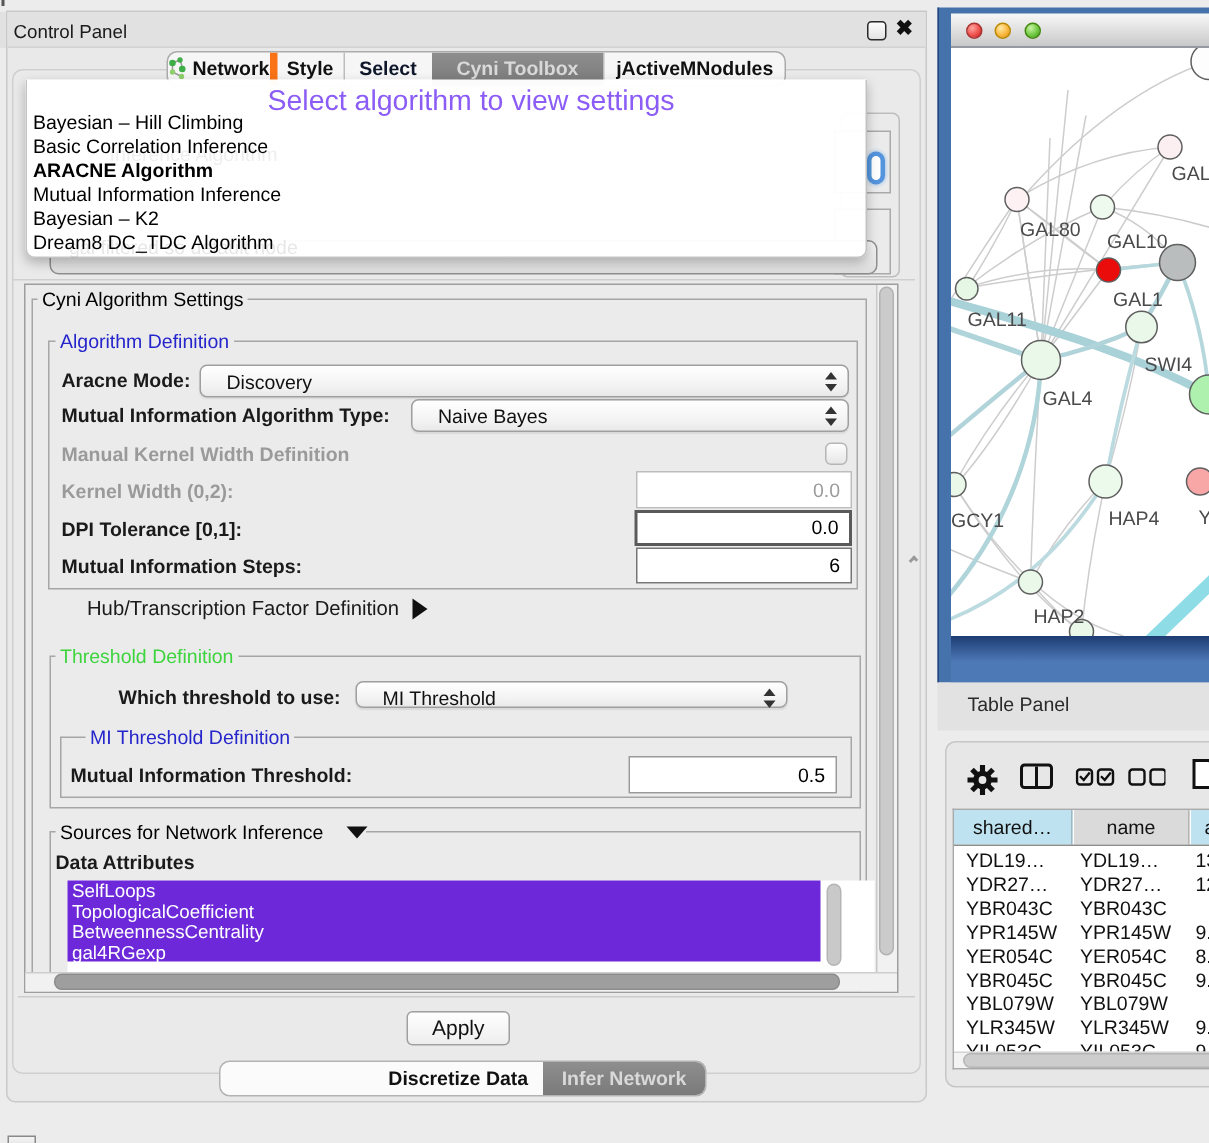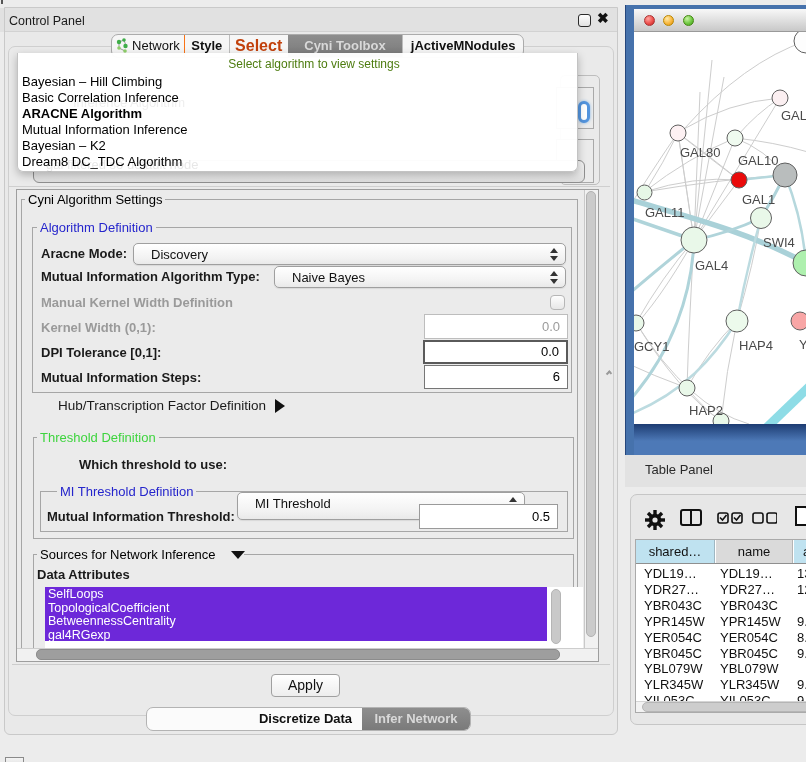--- a/index.html
+++ b/index.html
@@ -26,32 +26,32 @@
 <div id="cp" class="abs" style="left:4px;top:7px;width:614px;height:728px;background:#e9e9e9;border:1px solid #c9c9c9;border-radius:0 0 6px 6px;">
 
   <div class="abs" style="left:0;top:0;width:612px;height:24px;background:#e1e1e1;border-bottom:1px solid #d2d2d2;"></div>
   <div class="lbl" style="left:4px;top:6px;font-size:12.5px;">Control Panel</div>
   <div class="abs" style="left:573px;top:6px;width:13px;height:13px;border:1.5px solid #2a2a2a;border-radius:3px;background:linear-gradient(#fdfdfd,#e2e2e2);"></div>
   <div class="abs" style="left:592px;top:2px;font-size:14px;font-weight:bold;color:#111;">✖</div>
 
   <div class="abs" style="left:3px;top:38px;width:606px;height:670px;background:#eaeaea;border:1px solid #cfcfcf;border-radius:7px;"></div>
 
   <div class="abs" style="left:106px;top:26px;width:413px;height:24px;background:#f6f6f6;border:1px solid #ababab;border-radius:7px;overflow:hidden;display:flex;">
-    <div style="width:73px;height:100%;line-height:22px;font-size:13px;font-weight:normal;color:#111;text-align:center;border-right:1px solid #f97316;"><svg width="13" height="15" viewBox="0 0 13 15" style="vertical-align:-3px;margin-right:3px;">
+    <div style="width:73px;height:100%;line-height:22px;font-size:13px;font-weight:bold;color:#111;text-align:center;border-right:5px solid #f97316;"><svg width="13" height="15" viewBox="0 0 13 15" style="vertical-align:-3px;margin-right:3px;">
           <g stroke="#9a9a9a" stroke-width="1" fill="none">
             <path d="M 3 4 L 8 2 M 3 4 L 3 10 M 3 10 L 9 13 M 8 2 L 10 8"></path>
           </g>
           <circle cx="3" cy="4" r="2.2" fill="#3fae49"></circle>
           <circle cx="8" cy="2" r="1.8" fill="#3fae49"></circle>
           <circle cx="3" cy="10" r="1.8" fill="#8fd06a"></circle>
           <circle cx="9.5" cy="8" r="2.2" fill="#3fae49"></circle>
           <circle cx="9" cy="13" r="1.8" fill="#8fd06a"></circle>
         </svg>Network</div>
     <div style="width:45px;height:100%;line-height:22px;font-size:13px;font-weight:bold;color:#111;text-align:center;border-right:1px solid #bdbdbd;">Style</div>
-    <div style="width:58px;height:100%;line-height:22px;font-size:16px;font-weight:bold;color:#c2410c;text-align:center;">Select</div>
+    <div style="width:58px;height:100%;line-height:22px;font-size:13px;font-weight:bold;color:#0f172a;text-align:center;">Select</div>
     <div style="width:115px;height:100%;line-height:22px;font-size:13px;font-weight:bold;color:#d9d9d9;text-align:center;background:linear-gradient(#8e8e8e,#7a7a7a);">Cyni Toolbox</div>
     <div style="width:121px;height:100%;line-height:22px;font-size:13px;font-weight:bold;color:#111;text-align:center;border-left:1px solid #bdbdbd;">jActiveMNodules</div>
   </div>
 </div>
 
 <div class="abs" style="left:560px;top:75px;width:40px;height:110px;border:1px solid #bdbdbd;border-radius:5px;background:#eaeaea;"></div>
 <div class="abs" style="left:556px;top:87px;width:38px;height:42px;border:1px solid #a9a9a9;background:#ebebeb;"></div>
 <div class="abs" style="left:578px;top:101px;width:12px;height:22px;border:3px solid #5394dd;border-radius:6px;background:#fff;box-shadow:0 0 3px #7fb4e8;"></div>
 <div class="abs" style="left:556px;top:139px;width:38px;height:44px;border:1px solid #a9a9a9;background:#ebebeb;"></div>
 <div class="abs" style="left:33px;top:160px;width:552px;height:23px;border:1px solid #8f8f8f;border-radius:6px;background:linear-gradient(#f5f5f5,#dedede);"></div>
@@ -76,34 +76,34 @@
   <div class="lbl b" style="left:24px;top:79px;">Mutual Information Algorithm Type:</div>
   <div class="combo" style="left:257px;top:76px;width:292px;height:22px;">
     <div class="ctext">Naive Bayes</div>
     <div class="arr">
         <div class="up"></div>
         <div class="dn"></div>
       </div>
   </div>
   <div class="lbl b gray" style="left:24px;top:105px;">Manual Kernel Width Definition</div>
   <div class="abs" style="left:533px;top:105px;width:15px;height:15px;border:1px solid #b6b6b6;border-radius:4px;background:linear-gradient(#fdfdfd,#e7e7e7);"></div>
-  <div class="lbl b gray" style="left:24px;top:130px;">Kernel Width (0,1):</div>
+  <div class="lbl b gray" style="left:24px;top:130px;">Kernel Width (0,2):</div>
   <div class="field" style="left:407px;top:124px;width:144px;height:25px;border:1px solid #bdbdbd;line-height:23px;padding-right:7px;color:#9b9b9b;">0.0</div>
   <div class="lbl b" style="left:24px;top:155px;">DPI Tolerance [0,1]:</div>
   <div class="field" style="left:406px;top:150px;width:145px;height:24px;border:2px solid #5a5a5a;line-height:20px;padding-right:7px;color:#000;">0.0</div>
   <div class="lbl b" style="left:24px;top:180px;">Mutual Information Steps:</div>
   <div class="field" style="left:407px;top:175px;width:144px;height:24px;border:1px solid #767676;line-height:22px;padding-right:7px;color:#000;">6</div>
 
   <div class="abs" style="left:41px;top:208px;font-size:13.5px;color:#1a1a1a;white-space:nowrap;">Hub/Transcription Factor Definition</div>
   <div class="abs" style="left:258px;top:209px;width:0;height:0;border-top:7px solid transparent;border-bottom:7px solid transparent;border-left:10px solid #111;"></div>
 
   <div class="gbox" style="left:16px;top:247px;width:541px;height:102px;"></div>
   <div class="gcap" style="left:20px;top:240px;color:#3ed43e;">Threshold Definition</div>
   <div class="lbl b" style="left:62px;top:267px;">Which threshold to use:</div>
-  <div class="combo" style="left:220px;top:264px;width:288px;height:28px;margin-top:38px;">
+  <div class="combo" style="left:220px;top:264px;width:288px;height:18px;">
     <div class="ctext">MI Threshold</div>
     <div class="arr">
         <div class="up"></div>
         <div class="dn"></div>
       </div>
   </div>
 
   <div class="gbox" style="left:23px;top:301px;width:528px;height:41px;"></div>
   <div class="gcap" style="left:40px;top:294px;color:#2525cc;">MI Threshold Definition</div>
   <div class="lbl b" style="left:30px;top:319px;">Mutual Information Threshold:</div>
@@ -129,21 +129,21 @@
 
 <div class="abs" style="left:146px;top:707px;width:325px;height:24px;background:#fbfbfb;border:1px solid #b3b3b3;border-radius:7px;overflow:hidden;display:flex;">
   <div style="width:102px;line-height:22px;font-size:13px;font-weight:bold;color:#111;text-align:center;border-right:1px solid #bdbdbd;margin-top:32px;">Impute Data</div>
   <div style="width:113px;line-height:22px;font-size:13px;font-weight:bold;color:#111;text-align:center;">Discretize Data</div>
   <div style="width:108px;line-height:22px;font-size:13px;font-weight:bold;color:#d9d9d9;text-align:center;background:linear-gradient(#8e8e8e,#7a7a7a);">Infer Network</div>
 </div>
 
 <div class="abs" style="left:5px;top:757px;width:19px;height:10px;border:1px solid #8a8a8a;background:linear-gradient(#f4f4f4,#e0e0e0);"></div>
 
 <div id="popup" class="abs" style="left:17px;top:53px;width:561px;height:119px;background:rgba(255,255,255,0.97);border:1px solid #c3c3c3;border-top:none;border-radius:0 0 6px 6px;box-shadow:0 3px 8px rgba(0,0,0,0.25);">
-  <div class="abs" style="left:0;top:4px;width:100%;text-align:center;font-size:12px;color:#4d7c0f;padding-left:33px;">Select algorithm to view settings</div>
+  <div class="abs" style="left:0;top:4px;width:100%;text-align:center;font-size:19px;color:#8b5cf6;padding-left:33px;">Select algorithm to view settings</div>
   <div class="abs" style="left:55px;top:42px;font-size:13px;color:rgba(120,120,120,0.13);">Inference Algorithm</div>
   <div class="abs" style="left:28px;top:104px;font-size:13px;color:rgba(120,120,120,0.18);">gal filtered so default node</div>
   <div class="abs" style="left:4px;top:21px;font-size:13px;color:#000;line-height:16px;">Bayesian – Hill Climbing<br>Basic Correlation Inference<br><b>ARACNE Algorithm</b><br>Mutual Information Inference<br>Bayesian – K2<br>Dream8 DC_TDC Algorithm</div>
 </div>
 
 <div class="abs" style="left:607px;top:371px;width:4px;height:5px;border-left:2px solid #9a9a9a;border-top:2px solid #9a9a9a;transform:rotate(45deg);"></div>
 
 <div id="netwin" class="abs" style="left:625px;top:5px;width:181px;height:450px;background:#4672ac;border-left:1px solid #26477c;">
   <div class="abs" style="left:8px;top:4px;width:173px;height:23px;background:linear-gradient(#f8f8f8,#c8c8c8);border-bottom:1px solid #9a9a9a;"></div>
   <div class="abs" style="left:18px;top:10px;width:11px;height:11px;border-radius:50%;background:radial-gradient(circle at 35% 30%,#ffa5a0,#ee514d 55%,#bc1f1f);border:0.5px solid #a33;"></div>

